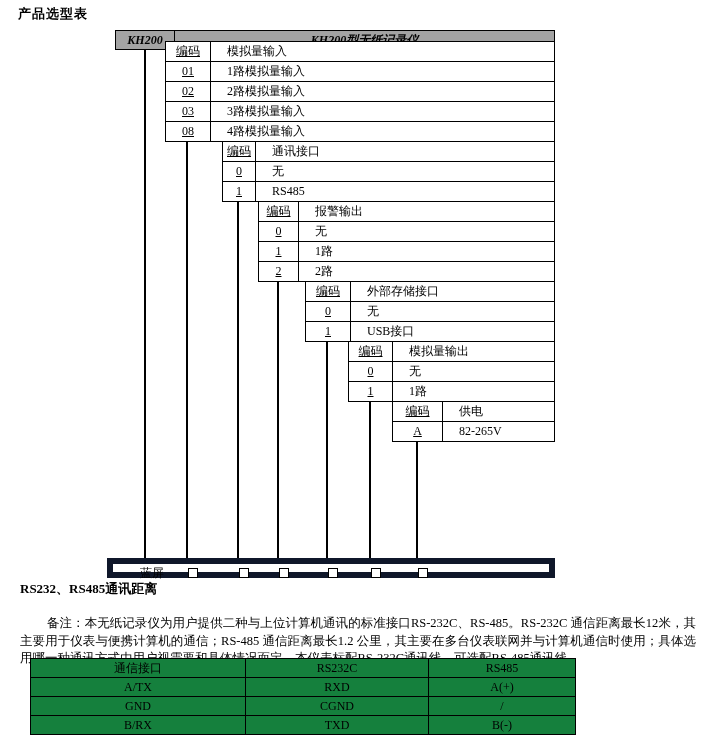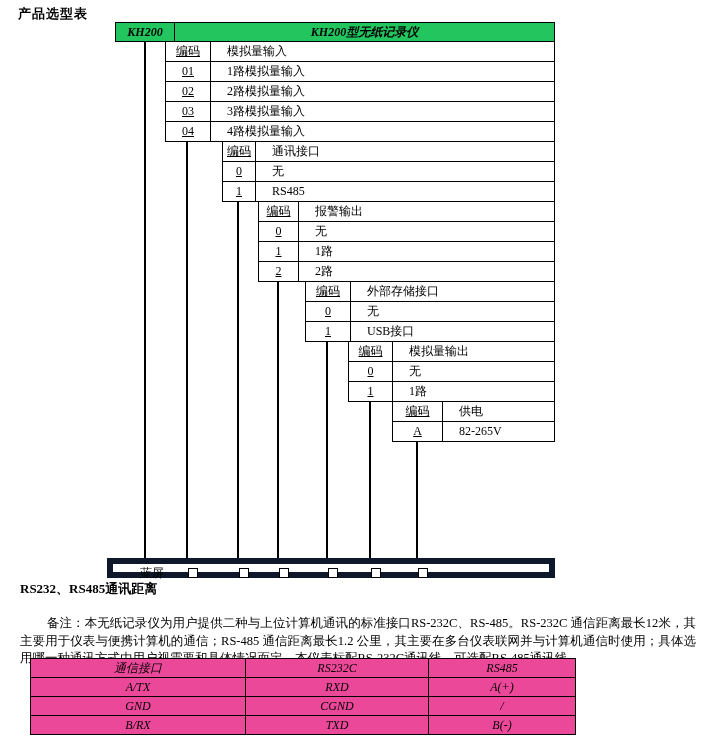--- a/index.html
+++ b/index.html
@@ -1,34 +1,34 @@
 <!DOCTYPE html>
 <html><head>
 <meta charset="utf-8">
 <style>
   html,body{margin:0;padding:0;background:#ffffff;}
   body{width:710px;height:739px;font-family:"Liberation Serif","DejaVu Serif",serif;color:#000;}
   .page{position:relative;width:710px;height:739px;background:#fff;overflow:hidden;}
   .hd-title{position:absolute;left:18px;top:5px;font-size:13px;font-weight:bold;letter-spacing:1px;}
-  .model-box{position:absolute;border:1px solid #000;box-sizing:border-box;background:#22c55e;
+  .model-box{position:absolute;border:1px solid #000;box-sizing:border-box;background:#a3a3a3;
              display:flex;align-items:center;justify-content:center;
-             font-size:12px;font-style:italic;font-weight:bold;}
+             font-size:12px;font-style:italic;font-weight:bold;margin-top:8px;}
   .dropline{position:absolute;width:2px;background:#000;}
   table.sel{position:absolute;border-collapse:collapse;table-layout:fixed;background:#fff;}
   table.sel td{border:1px solid #000;height:19px;padding:0;font-size:12px;white-space:nowrap;overflow:hidden;}
   table.sel td.code{text-align:center;text-decoration:underline;}
   table.sel td.lbl{text-align:left;padding-left:16px;}
   .result-bar{position:absolute;left:107px;top:558px;width:448px;height:20px;
               border:6px solid #0f172a;box-sizing:border-box;background:#fff;}
   .result-label{position:absolute;left:24px;top:1px;width:30px;text-align:center;font-size:12px;}
   .cb{position:absolute;top:4px;width:10px;height:10px;border:1px solid #000;box-sizing:border-box;background:#fff;cursor:pointer;}
   .sec-heading{position:absolute;left:20px;top:580px;font-size:13px;font-weight:bold;}
   .note{position:absolute;left:20px;top:615px;width:676px;font-size:12.5px;line-height:17.5px;
         text-align:justify;text-indent:27px;}
-  table.wire{position:absolute;left:30px;top:658px;width:545px;border-collapse:collapse;table-layout:fixed;background:#ec4899;font-style:italic;}
+  table.wire{position:absolute;left:30px;top:658px;width:545px;border-collapse:collapse;table-layout:fixed;background:#15803d;}
   table.wire td{border:1px solid #000;height:18px;padding:0;text-align:center;font-size:12px;white-space:nowrap;}
 </style>
 </head>
 <body>
 
 <div class="page">
 
   <div class="hd-title">产品选型表</div>
 
   <div class="dropline" style="left:144px;top:41px;height:517px;"></div>
@@ -62,21 +62,21 @@
         </tr>
       <tr>
           <td class="code">02</td>
           <td class="lbl">2路模拟量输入</td>
         </tr>
       <tr>
           <td class="code">03</td>
           <td class="lbl">3路模拟量输入</td>
         </tr>
       <tr>
-          <td class="code">04</td>
+          <td class="code">08</td>
           <td class="lbl">4路模拟量输入</td>
         </tr>
     </tbody>
   </table>
 
   <table class="sel" style="left:222px;top:141px;width:333px;">
     <colgroup>
         <col style="width:33px">
         <col>
       </colgroup>

